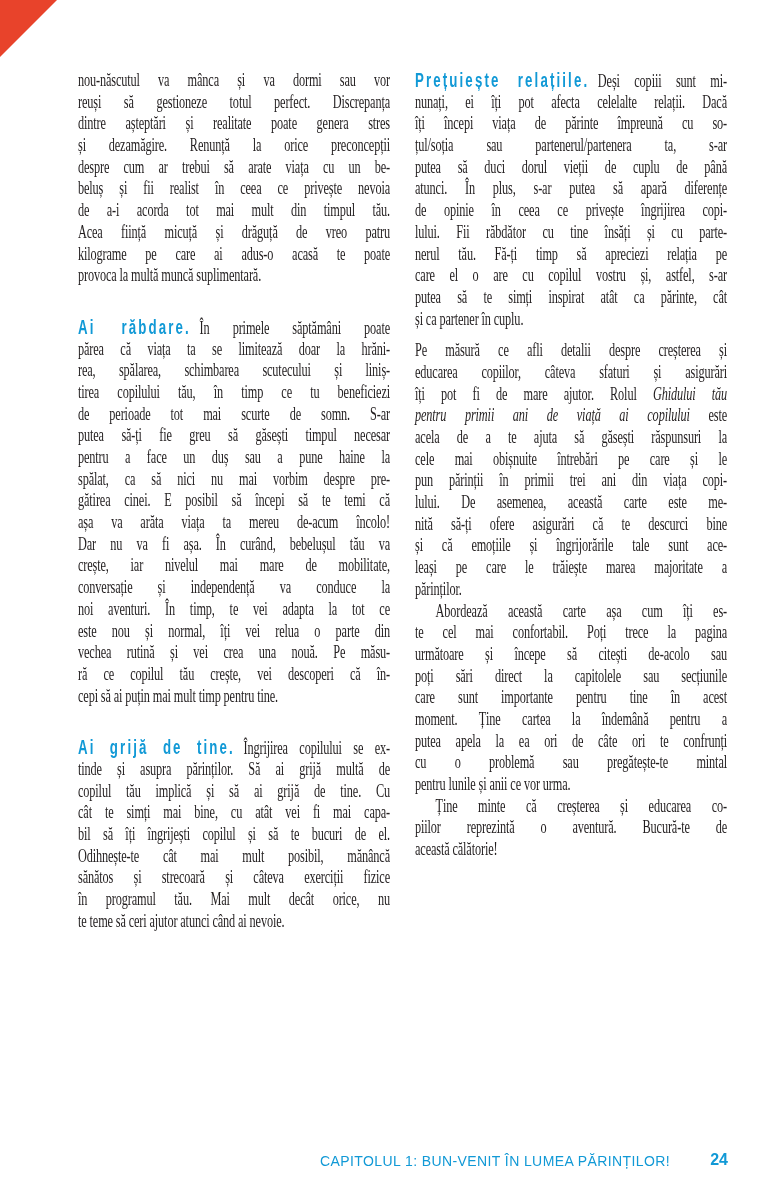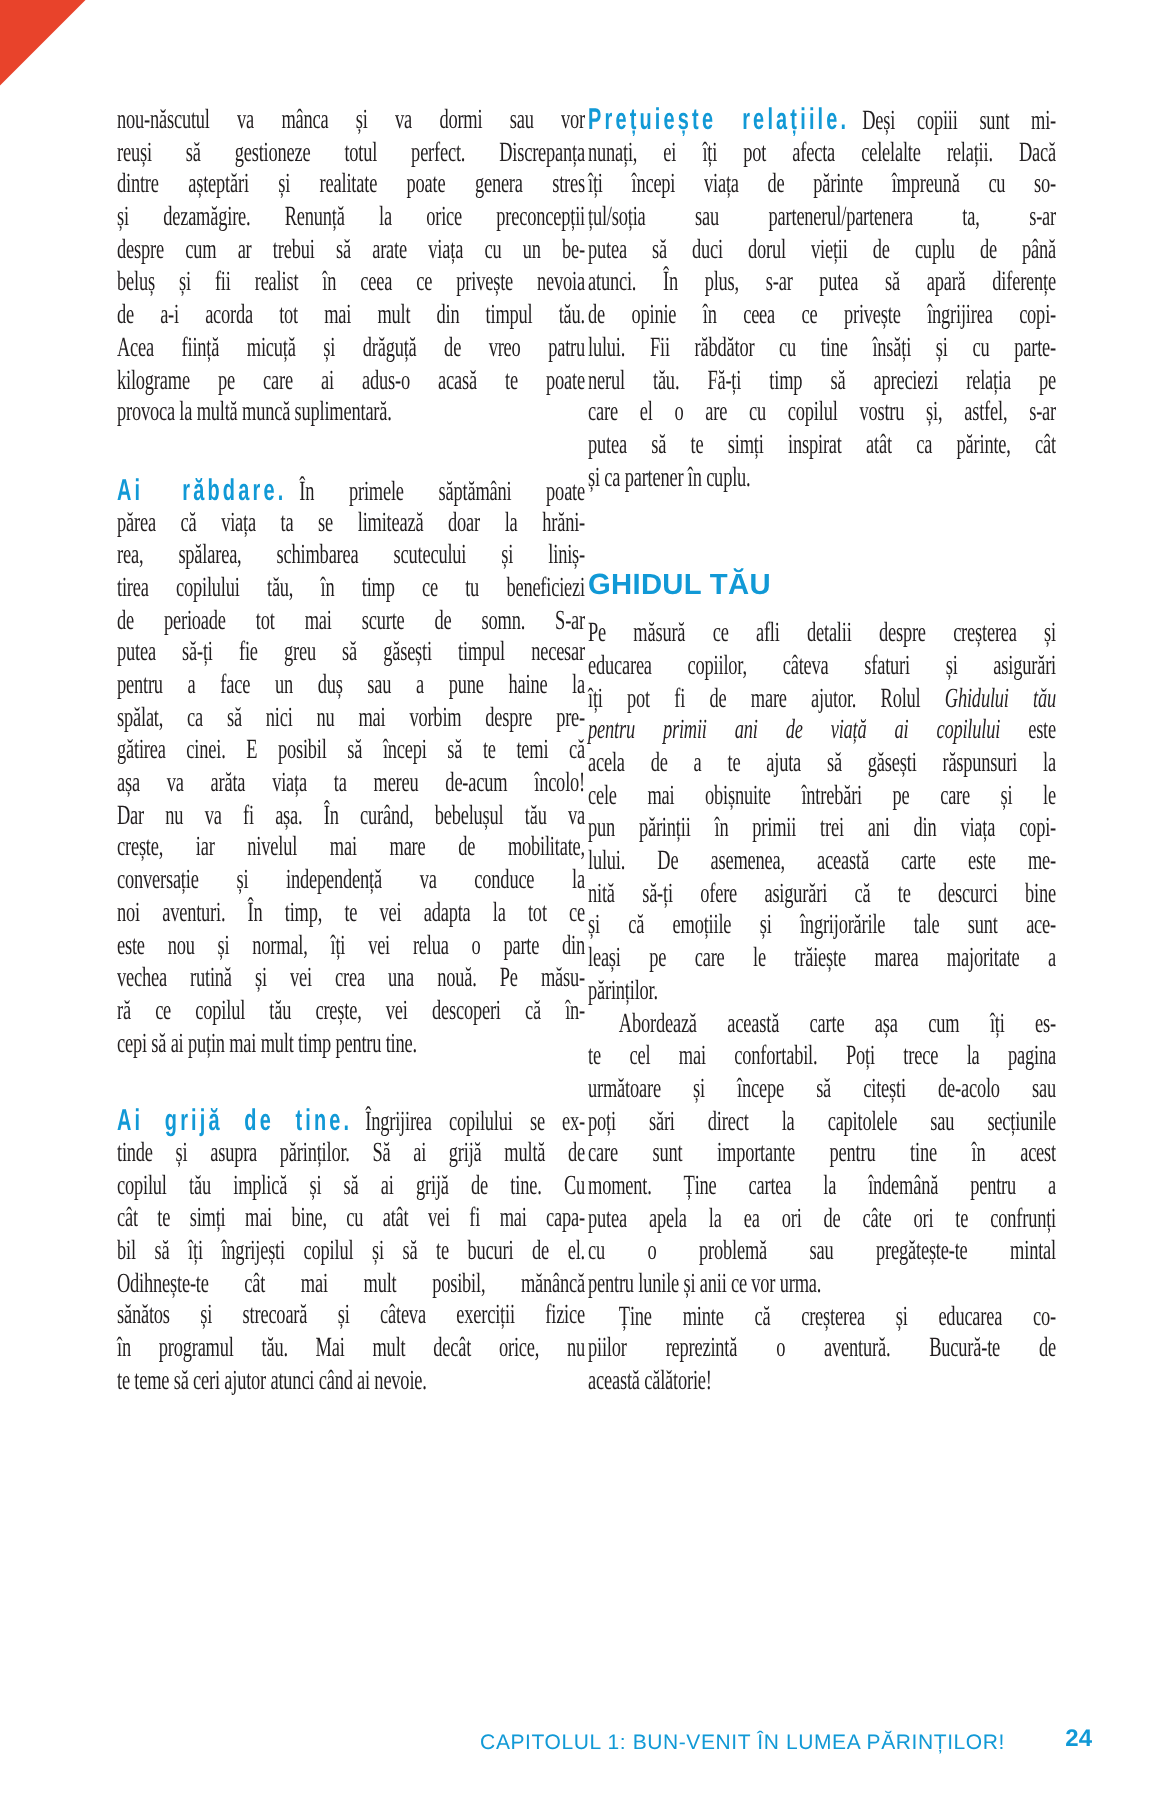--- a/index.html
+++ b/index.html
@@ -13,21 +13,21 @@
     overflow:hidden;font-family:"Liberation Serif",serif;color:var(--ink);
   }
   
   .corner{
     position:absolute;top:0;left:0;width:0;height:0;
     border-top:57px solid var(--red);
     border-right:57px solid transparent;
   }
   .col{position:absolute;top:70px;width:312px;}
   .col-left{left:78px;}
-  .col-right{left:392px;}
+  .col-right{left:415px;}
   
   .ln{
     width:470px;height:21.7px;line-height:21.7px;
     font-size:18.5px;letter-spacing:-0.2px;
     text-align:justify;text-align-last:justify;
     transform:scaleX(0.66383);transform-origin:0 0;
     white-space:normal;overflow:visible;
   }
   .ln.last{text-align-last:left;}
   .ln.ind{text-indent:31px;}
@@ -104,21 +104,20 @@
       <div class="ln">îți începi viața de părinte împreună cu so-</div>
       <div class="ln">țul/soția sau partenerul/partenera ta, s-ar</div>
       <div class="ln">putea să duci dorul vieții de cuplu de până</div>
       <div class="ln">atunci. În plus, s-ar putea să apară diferențe</div>
       <div class="ln">de opinie în ceea ce privește îngrijirea copi-</div>
       <div class="ln">lului. Fii răbdător cu tine însăți și cu parte-</div>
       <div class="ln">nerul tău. Fă-ți timp să apreciezi relația pe</div>
       <div class="ln">care el o are cu copilul vostru și, astfel, s-ar</div>
       <div class="ln">putea să te simți inspirat atât ca părinte, cât</div>
       <div class="ln last">și ca partener în cuplu.</div>
-      <div class="subhead" style="margin-top: 48px;">GHIDUL TĂU</div>
       <div class="ln" style="margin-top: 10px;">Pe măsură ce afli detalii despre creșterea și</div>
       <div class="ln">educarea copiilor, câteva sfaturi și asigurări</div>
       <div class="ln">îți pot fi de mare ajutor. Rolul <i>Ghidului tău</i></div>
       <div class="ln"><i>pentru primii ani de viață ai copilului</i> este</div>
       <div class="ln">acela de a te ajuta să găsești răspunsuri la</div>
       <div class="ln">cele mai obișnuite întrebări pe care și le</div>
       <div class="ln">pun părinții în primii trei ani din viața copi-</div>
       <div class="ln">lului. De asemenea, această carte este me-</div>
       <div class="ln">nită să-ți ofere asigurări că te descurci bine</div>
       <div class="ln">și că emoțiile și îngrijorările tale sunt ace-</div>

